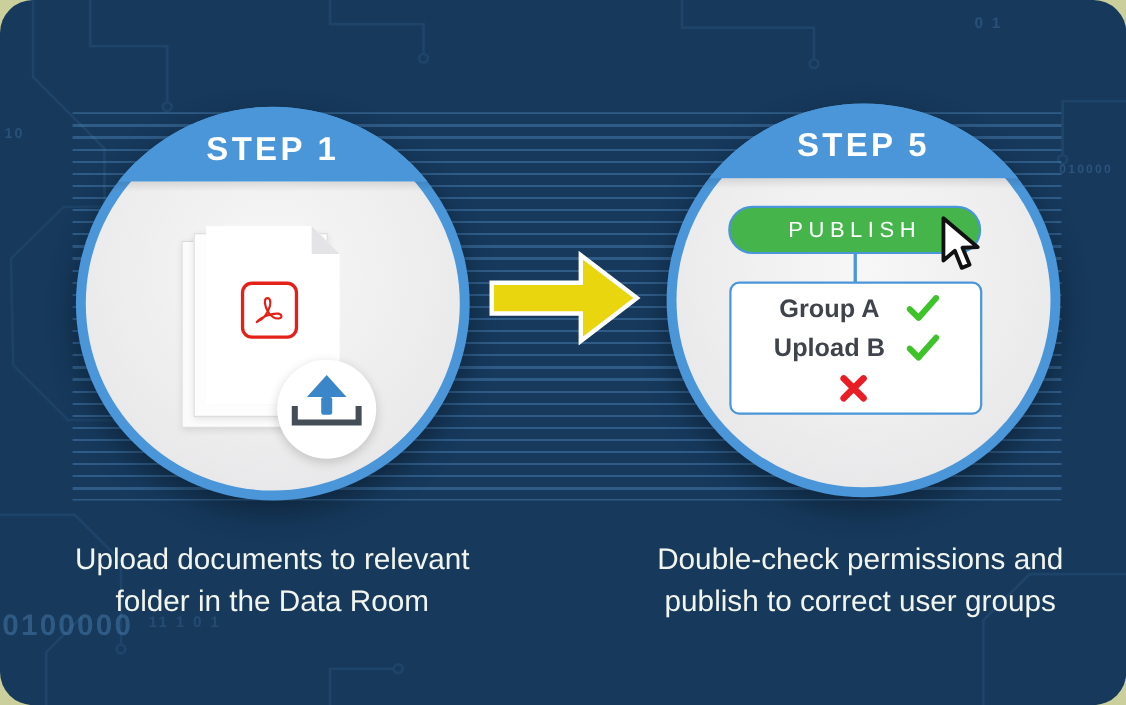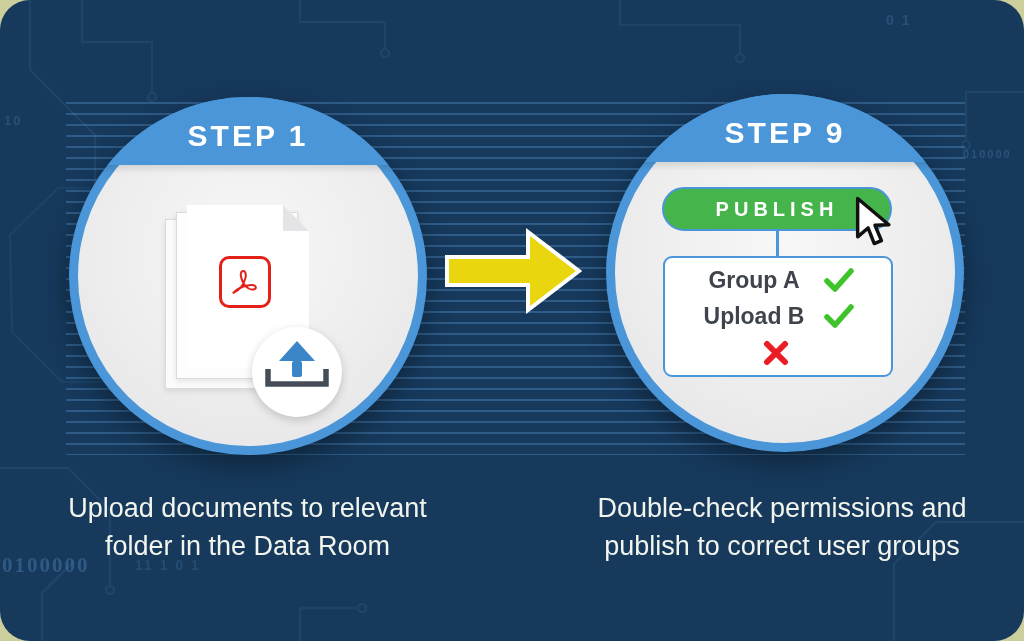--- a/index.html
+++ b/index.html
@@ -9,21 +9,21 @@
     width:1024px;height:641px;overflow:hidden;
   }
   .card{
     position:relative;width:1024px;height:641px;
     background:#16395c;border-radius:30px;overflow:hidden;
   }
   
   .circuit{position:absolute;inset:0;z-index:0;}
   
   .binary{position:absolute;color:rgba(96,156,210,.34);font-weight:bold;letter-spacing:2px;z-index:1;}
-  .b1{left:2px;top:553px;font-size:21px;font-family:Liberation Serif, serif;}
+  .b1{left:2px;top:553px;font-size:27px;}
   .b2{left:963px;top:148px;font-size:11px;color:rgba(96,156,210,.28);}
   .b3{left:886px;top:12px;font-size:14px;color:rgba(96,156,210,.25);}
   .b4{left:4px;top:113px;font-size:13px;color:rgba(96,156,210,.25);}
   .b5{left:135px;top:557px;font-size:14px;color:rgba(96,156,210,.2);}
   
   .speed-lines{
     position:absolute;left:66px;top:102px;width:899px;height:353px;z-index:1;
     background:repeating-linear-gradient(to bottom,
       rgba(86,148,205,.38) 0px, rgba(86,148,205,.38) 2px,
       rgba(86,148,205,0) 2px, rgba(86,148,205,0) 11px);
@@ -74,21 +74,21 @@
     background:#fff;z-index:6;box-shadow:0 3px 10px rgba(0,0,0,.18);
   }
   
   .flow-arrow{position:absolute;left:444px;top:228px;z-index:2;}
   
   .publish-btn{
     position:absolute;left:662px;top:187px;width:230px;height:44px;z-index:4;
     background:#45b54b;border:2.5px solid #4a96d8;border-radius:24px;box-sizing:border-box;
     display:flex;align-items:center;justify-content:center;cursor:pointer;
   }
-  .publish-label{color:#fff;font-size:20px;font-weight:bold;letter-spacing:5px;}
+  .publish-label{color:#fff;font-size:20px;font-weight:normal;letter-spacing:5px;}
   .connector{position:absolute;left:776px;top:230px;width:3px;height:27px;background:#4a96d8;z-index:3;}
   .group-box{
     position:absolute;left:663px;top:256px;width:230px;height:121px;z-index:4;
     background:#fff;border:2px solid #4a96d8;border-radius:9px;box-sizing:border-box;
     display:flex;flex-direction:column;justify-content:center;padding:4px 0;
   }
   .group-row{display:flex;align-items:center;justify-content:center;height:37px;gap:18px;}
   .group-name{font-size:23px;font-weight:bold;color:#3f444c;width:104px;text-align:center;}
   .group-name.denied{color:#a9aeb4;}
   .mark{width:30px;height:28px;display:flex;align-items:center;}
@@ -166,21 +166,21 @@
   </div>
 
   <svg class="flow-arrow" width="140" height="86" viewBox="0 0 140 86">
     <polygon points="3,29 84,29 84,4 135,43 84,82 84,57 3,57" fill="#e9d60f" stroke="#ffffff" stroke-width="4" stroke-linejoin="miter"></polygon>
   </svg>
 
   <div class="step-circle circle-2">
     <div class="circle-fill"></div>
     <div class="band-shadow"></div>
     <div class="band">
-      <span class="step-title">STEP 9</span>
+      <span class="step-title">STEP 5</span>
     </div>
   </div>
 
   <div class="connector"></div>
   <div class="publish-btn">
     <span class="publish-label">PUBLISH</span>
   </div>
 
   <div class="group-box">
     <div class="group-row">

